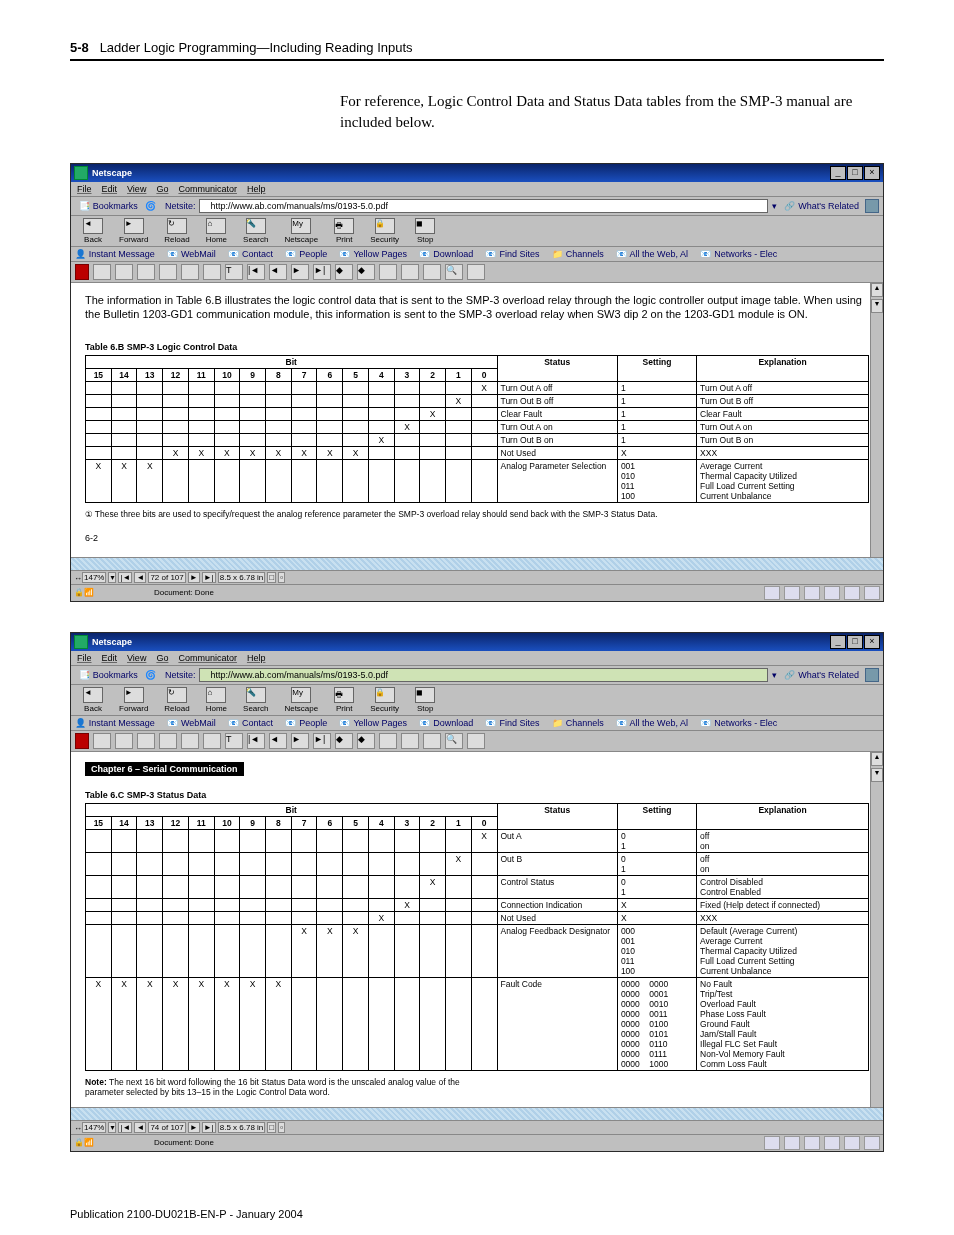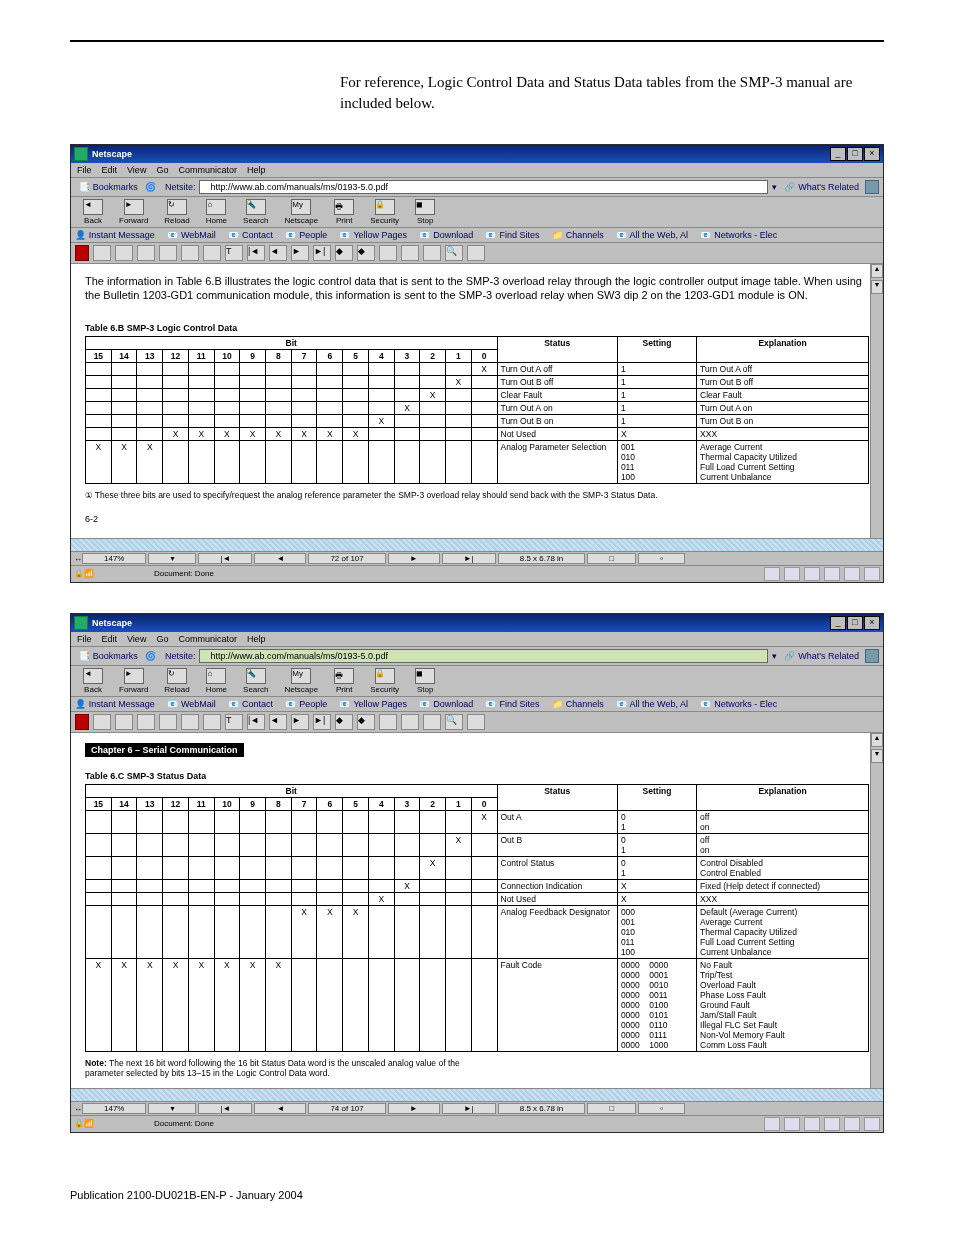--- a/index.html
+++ b/index.html
@@ -8,21 +8,21 @@
   .hdr b{font-weight:bold}
   .rule{border:0;border-top:2px solid #000;margin:0 0 30px 0}
   .intro{font-family:Georgia,serif;font-size:15px;line-height:1.4;margin:0 0 30px 270px}
   
   .nswin{border:1px solid #2a2a2a;background:#bfbfbf;font-size:9px;margin-bottom:30px}
   .titlebar{display:flex;align-items:center;background:linear-gradient(#0a246a,#1a4fbf);color:#fff;padding:2px 3px}
   .titlebar .nsicon{width:12px;height:12px;background:#2a6; margin-right:4px;border:1px solid #083}
   .titlebar .t{flex:1;font-weight:bold}
   .winbtns span{display:inline-block;width:14px;height:12px;background:#bfbfbf;border:1px solid #000;text-align:center;line-height:11px;margin-left:1px;color:#000}
   .menubar{background:#c0c0c0;padding:2px 6px;border-bottom:1px solid #888}
-  .menubar span{margin-right:10px;text-decoration-color:#666}
+  .menubar span{margin-right:10px;text-decoration:underline;text-decoration-color:#666}
   .locrow{display:flex;align-items:center;padding:2px 4px;border-bottom:1px solid #888;background:#c0c0c0}
   .locrow .lbl{color:#006;margin:0 4px}
   .locrow input{flex:1;font-size:9px;padding:1px 10px;border:1px solid #666}
   .locrow .rel{color:#006;margin:0 4px}
   .locrow .relbox{width:12px;height:12px;background:#79a;border:1px solid #468;margin-left:2px}
   .tb{display:flex;align-items:center;padding:2px 4px;border-bottom:1px solid #888;background:#c0c0c0}
   .tb .btn{display:flex;flex-direction:column;align-items:center;margin:0 8px;font-size:8px}
   .tb .btn .ic{width:18px;height:14px;border:1px solid #666;background:#ddd;margin-bottom:1px}
   .linkbar{padding:2px 4px;border-bottom:1px solid #888;background:#c0c0c0;color:#006}
   .linkbar span{margin-right:10px}
@@ -33,35 +33,41 @@
   .content .ch{font-weight:bold;background:#000;color:#fff;padding:2px 6px;display:inline-block;font-size:9px;margin-bottom:8px}
   .desc{font-size:11px;line-height:1.3;margin-bottom:20px}
   .tblcap{font-weight:bold;font-size:9px;margin:6px 0 3px 0}
   table.bit{border-collapse:collapse;font-size:8.5px;width:100%}
   table.bit th,table.bit td{border:1px solid #000;padding:1px 3px;text-align:center;vertical-align:top}
   table.bit th{background:#fff;font-weight:bold}
   table.bit td.l{text-align:left;white-space:nowrap}
   .note{font-size:8.5px;margin-top:6px}
   .pgnum{font-size:9px;margin:14px 0 4px 0}
   .statbot{display:flex;align-items:center;background:#bfbfbf;border-top:1px solid #888;font-size:8px;padding:1px 3px}
-  .statbot .nav{border:1px solid #888;padding:0 21px;margin-right:2px;background:#ddd}
+  .statbot .nav{border:1px solid #888;padding:0 1px;margin-right:2px;background:#ddd}
   .statbot .sp{flex:1}
   .statright{display:flex;gap:4px}
   .statright span{width:14px;height:12px;border:1px solid #999;background:#dde}
   .hscroll{height:12px;background:repeating-linear-gradient(45deg,#b0d0e8,#b0d0e8 2px,#c8e0f0 2px,#c8e0f0 4px);border-top:1px solid #888}
   .vscroll{position:absolute;right:0;top:0;bottom:0;width:12px;background:#bfbfbf;border-left:1px solid #888}
   .vscroll .ar{height:12px;background:#ddd;border:1px solid #888;font-size:7px;text-align:center}
   .footer{font-size:11px;margin-top:56px}
   .hdrrow{display:flex}
   .fill{flex:1}
 </style>
 </head>
 <body>
 
 <div class="page">
+  <div class="hdrrow">
+    <div class="hdr">
+      <b>5-8</b>&nbsp;&nbsp;&nbsp;<span>Ladder Logic Programming—Including Reading Inputs</span>
+    </div>
+    <div class="fill"></div>
+  </div>
   <hr class="rule">
 
   <p class="intro">For reference, Logic Control Data and Status Data tables from the SMP-3 manual are included below.</p>
 
   <div class="nswin">
     <div class="titlebar">
       <span class="nsicon"></span>
       <span class="t">Netscape</span>
       <span class="winbtns"><span>_</span><span>□</span><span>×</span></span>
     </div>

